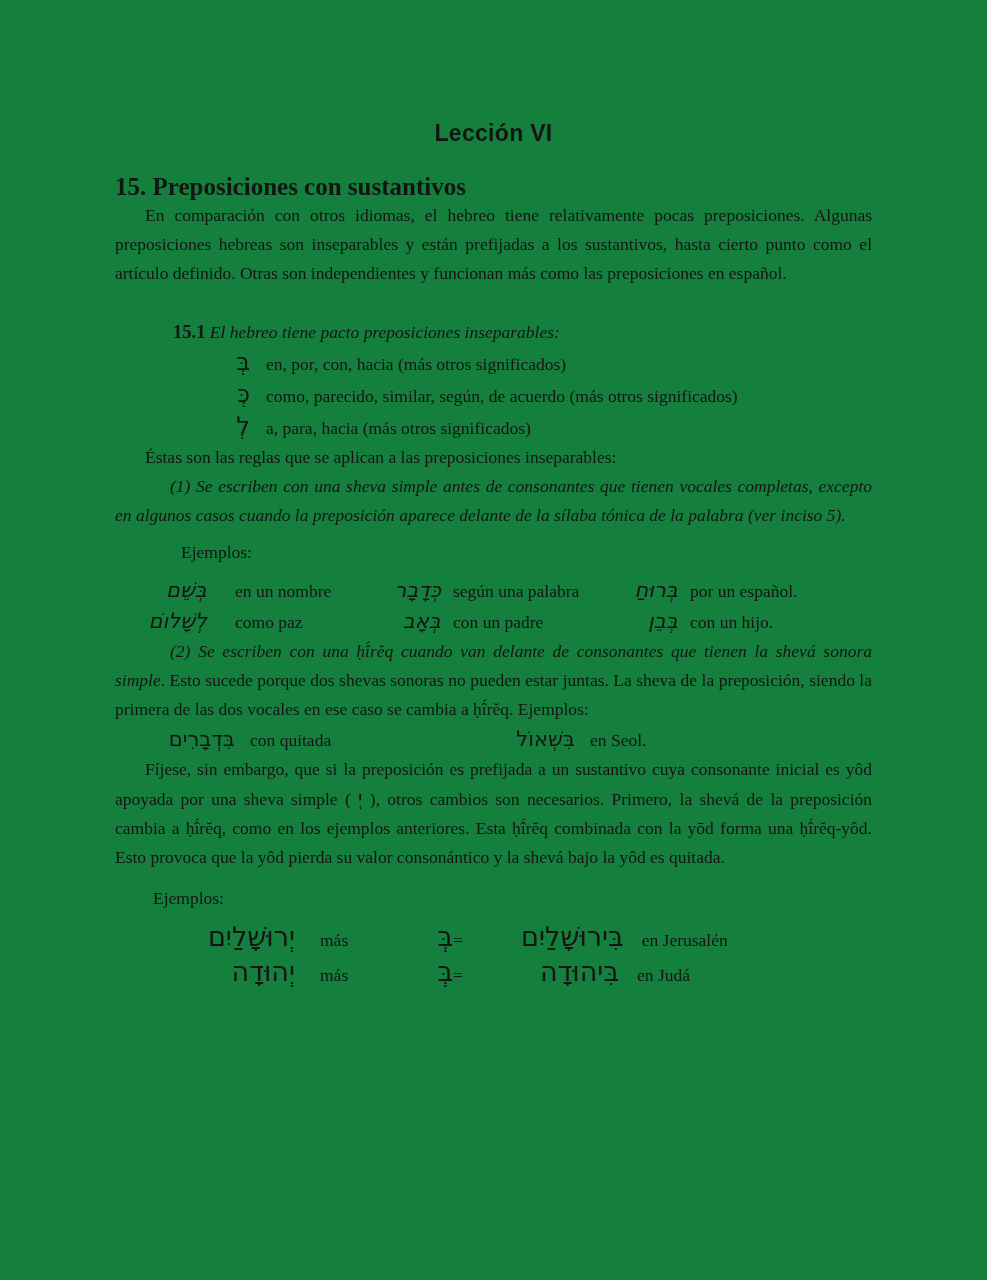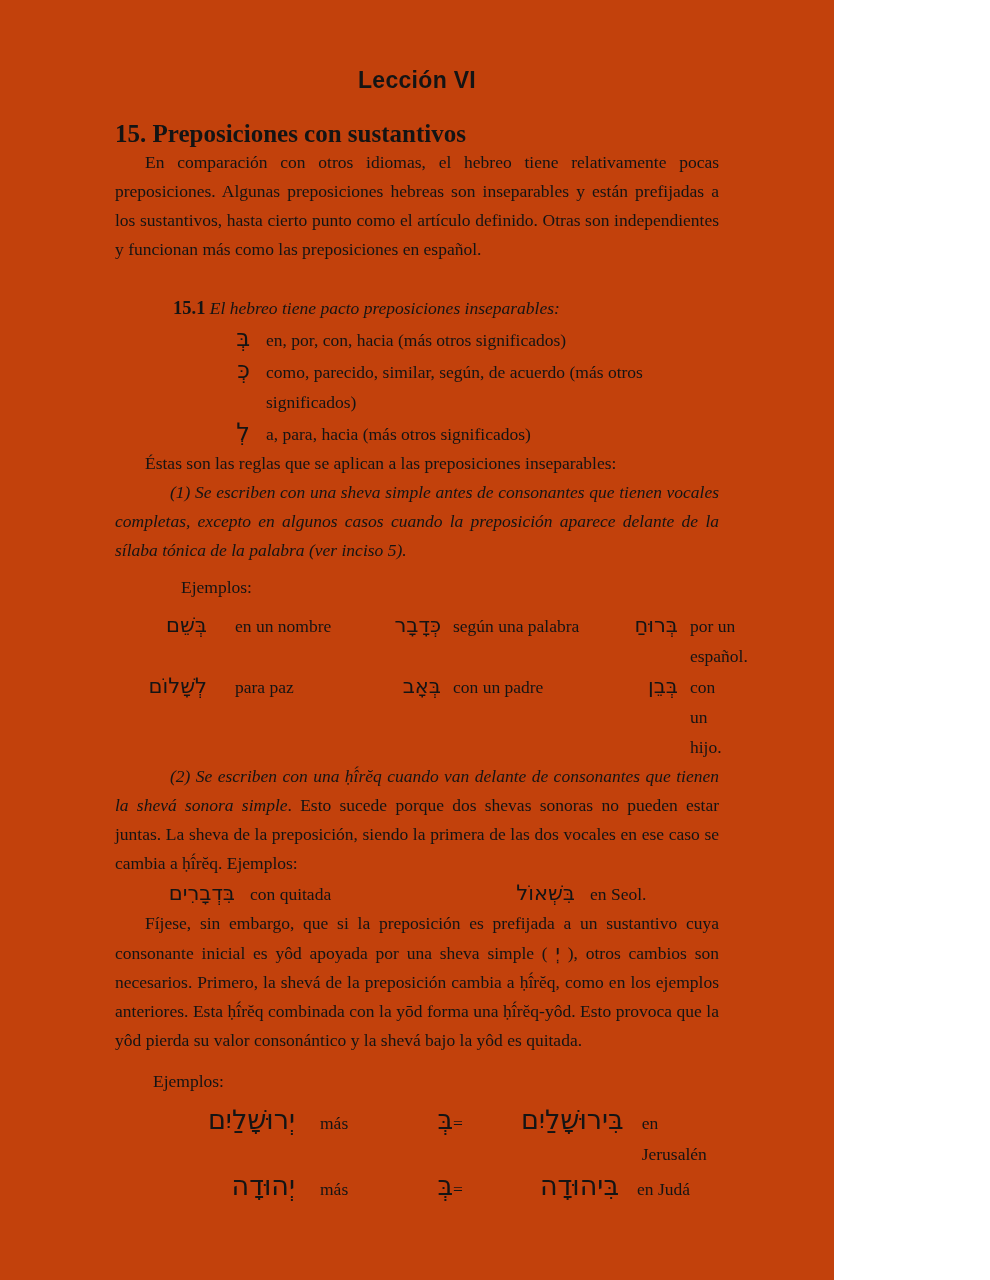--- a/index.html
+++ b/index.html
@@ -1,25 +1,25 @@
 <!DOCTYPE html>
 <html lang="es"><head>
 <meta charset="utf-8">
 <style>
   html, body { margin: 0; padding: 0; background: #ffffff; }
   .page {
     position: relative;
-    width: 834px;
+    width: 987px;
     height: 1280px;
     box-sizing: border-box;
-    background: #c2410c;
+    background: #15803d;
     color: #141414;
     font-family: "Liberation Serif", serif;
     font-size: 17.5px;
-    padding: 67px 115px 0 115px;
+    padding: 120px 115px 0 115px;
     overflow: hidden;
   }
   .title {
     text-align: center;
     font-family: "Liberation Sans", sans-serif;
     font-weight: bold;
     font-size: 23px;
     letter-spacing: 0.3px;
   }
   .section-heading {
@@ -47,21 +47,21 @@
   
   .prow { display: flex; align-items: baseline; line-height: 30px; }
   .prow .heb-cell { flex: 0 0 135px; text-align: right; font-size: 24px; line-height: 30px; }
   .prow .meaning  { padding-left: 16px; }
   
   .ejlabel { line-height: 29px; margin: 8px; }
   .pl60 { padding-left: 58px; }
   .pl30 { padding-left: 30px; }
   
   .g1row { display: flex; align-items: baseline; line-height: 30px; }
-  .g1row .heb { font-size: 21px; line-height: 30px; }
+  .g1row .heb { font-size: 21px; line-height: 30px; font-style: italic; }
   .c-heb1 { flex: 0 0 92px;  text-align: right; }
   .c-es1  { flex: 0 0 150px; padding-left: 28px; }
   .c-heb2 { flex: 0 0 56px;  text-align: right; }
   .c-es2  { flex: 0 0 162px; padding-left: 12px; }
   .c-heb3 { flex: 0 0 63px;  text-align: right; }
   .c-es3  { padding-left: 12px; }
   
   .g2row { display: flex; align-items: baseline; line-height: 30px; }
   .g2row .heb { font-size: 21px; line-height: 30px; }
   .d-heb1 { flex: 0 0 120px; text-align: right; }
@@ -121,21 +121,21 @@
     <div class="g1row">
       <span class="c-heb1 heb">בְּשֵׁם</span>
       <span class="c-es1">en un nombre</span>
       <span class="c-heb2 heb">כְּדָבָר</span>
       <span class="c-es2">según una palabra</span>
       <span class="c-heb3 heb">בְּרוּחַ</span>
       <span class="c-es3">por un español.</span>
     </div>
     <div class="g1row">
       <span class="c-heb1 heb">לְשָׁלוֹם</span>
-      <span class="c-es1">para paz</span>
+      <span class="c-es1">como paz</span>
       <span class="c-heb2 heb">בְּאָב</span>
       <span class="c-es2">con un padre</span>
       <span class="c-heb3 heb">בְּבֵן</span>
       <span class="c-es3">con un hijo.</span>
     </div>
   </div>
 
   <p class="body just ind2 mt-r2"><span class="i">(2) Se escriben con una ḥî́rĕq cuando van delante de consonantes que tienen la shevá sonora simple</span><span>. Esto sucede porque dos shevas sonoras no pueden estar juntas. La sheva de la preposición, siendo la primera de las dos vocales en ese caso se cambia a ḥî́rĕq. Ejemplos:</span></p>
 
   <div>

